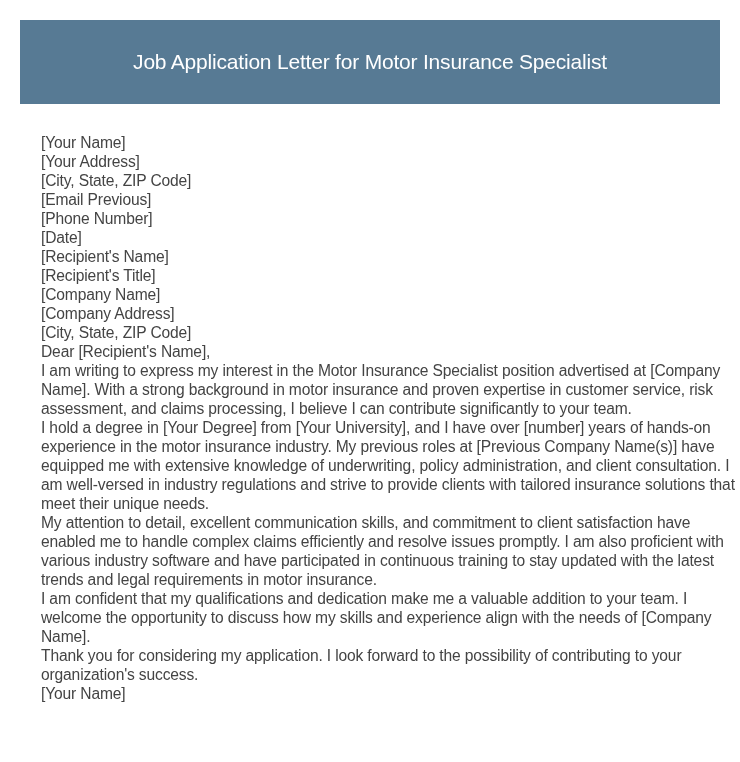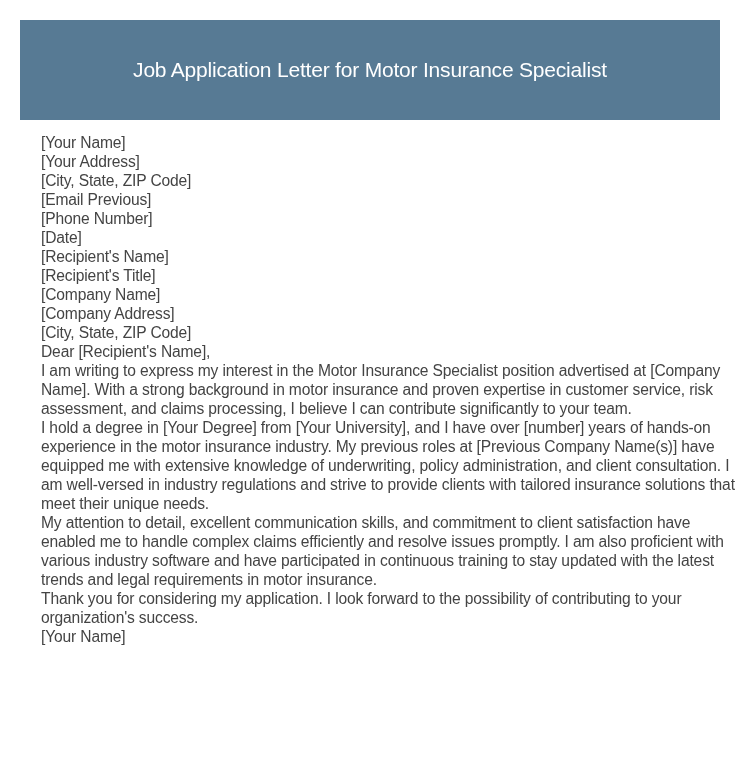--- a/index.html
+++ b/index.html
@@ -1,18 +1,18 @@
 <!DOCTYPE html>
 <html><head>
   <meta charset="utf-8">
   <style>
     html, body { margin: 0; padding: 0; background: #ffffff; }
     body { width: 740px; height: 762px; position: relative; overflow: hidden; }
     .header {
-      position: absolute; left: 20px; top: 20px; width: 700px; height: 100px;
+      position: absolute; left: 20px; top: 20px; width: 700px; height: 84px;
       background: #577a94; display: flex; align-items: center; justify-content: center;
     }
     .header h1 {
       margin: 0; color: #ffffff; font-family: "Liberation Sans", sans-serif;
       font-weight: normal; font-size: 21px; letter-spacing: -0.2px;
     }
     .letter {
       position: absolute; left: 20px; top: 133px; width: 700px;
       font-family: "Liberation Sans", sans-serif; font-size: 15.6px; line-height: 19px;
       color: #444444; letter-spacing: -0.15px; margin-left: 21px;
@@ -35,15 +35,16 @@
   <p>[Date]</p>
   <p>[Recipient's Name]</p>
   <p>[Recipient's Title]</p>
   <p>[Company Name]</p>
   <p>[Company Address]</p>
   <p>[City, State, ZIP Code]</p>
   <p>Dear [Recipient's Name],</p>
   <p>I am writing to express my interest in the Motor Insurance Specialist position advertised at [Company Name]. With a strong background in motor insurance and proven expertise in customer service, risk assessment, and claims processing, I believe I can contribute significantly to your team.</p>
   <p>I hold a degree in [Your Degree] from [Your University], and I have over [number] years of hands-on experience in the motor insurance industry. My previous roles at [Previous Company Name(s)] have equipped me with extensive knowledge of underwriting, policy administration, and client consultation. I am well-versed in industry regulations and strive to provide clients with tailored insurance solutions that meet their unique needs.</p>
   <p>My attention to detail, excellent communication skills, and commitment to client satisfaction have enabled me to handle complex claims efficiently and resolve issues promptly. I am also proficient with various industry software and have participated in continuous training to stay updated with the latest trends and legal requirements in motor insurance.</p>
+  <p>I am confident that my qualifications and dedication make me a valuable addition to your team. I welcome the opportunity to discuss how my skills and experience align with the needs of [Company Name].</p>
   <p>Thank you for considering my application. I look forward to the possibility of contributing to your organization's success.</p>
   <p>[Your Name]</p>
 </div>
 
 </body></html>

